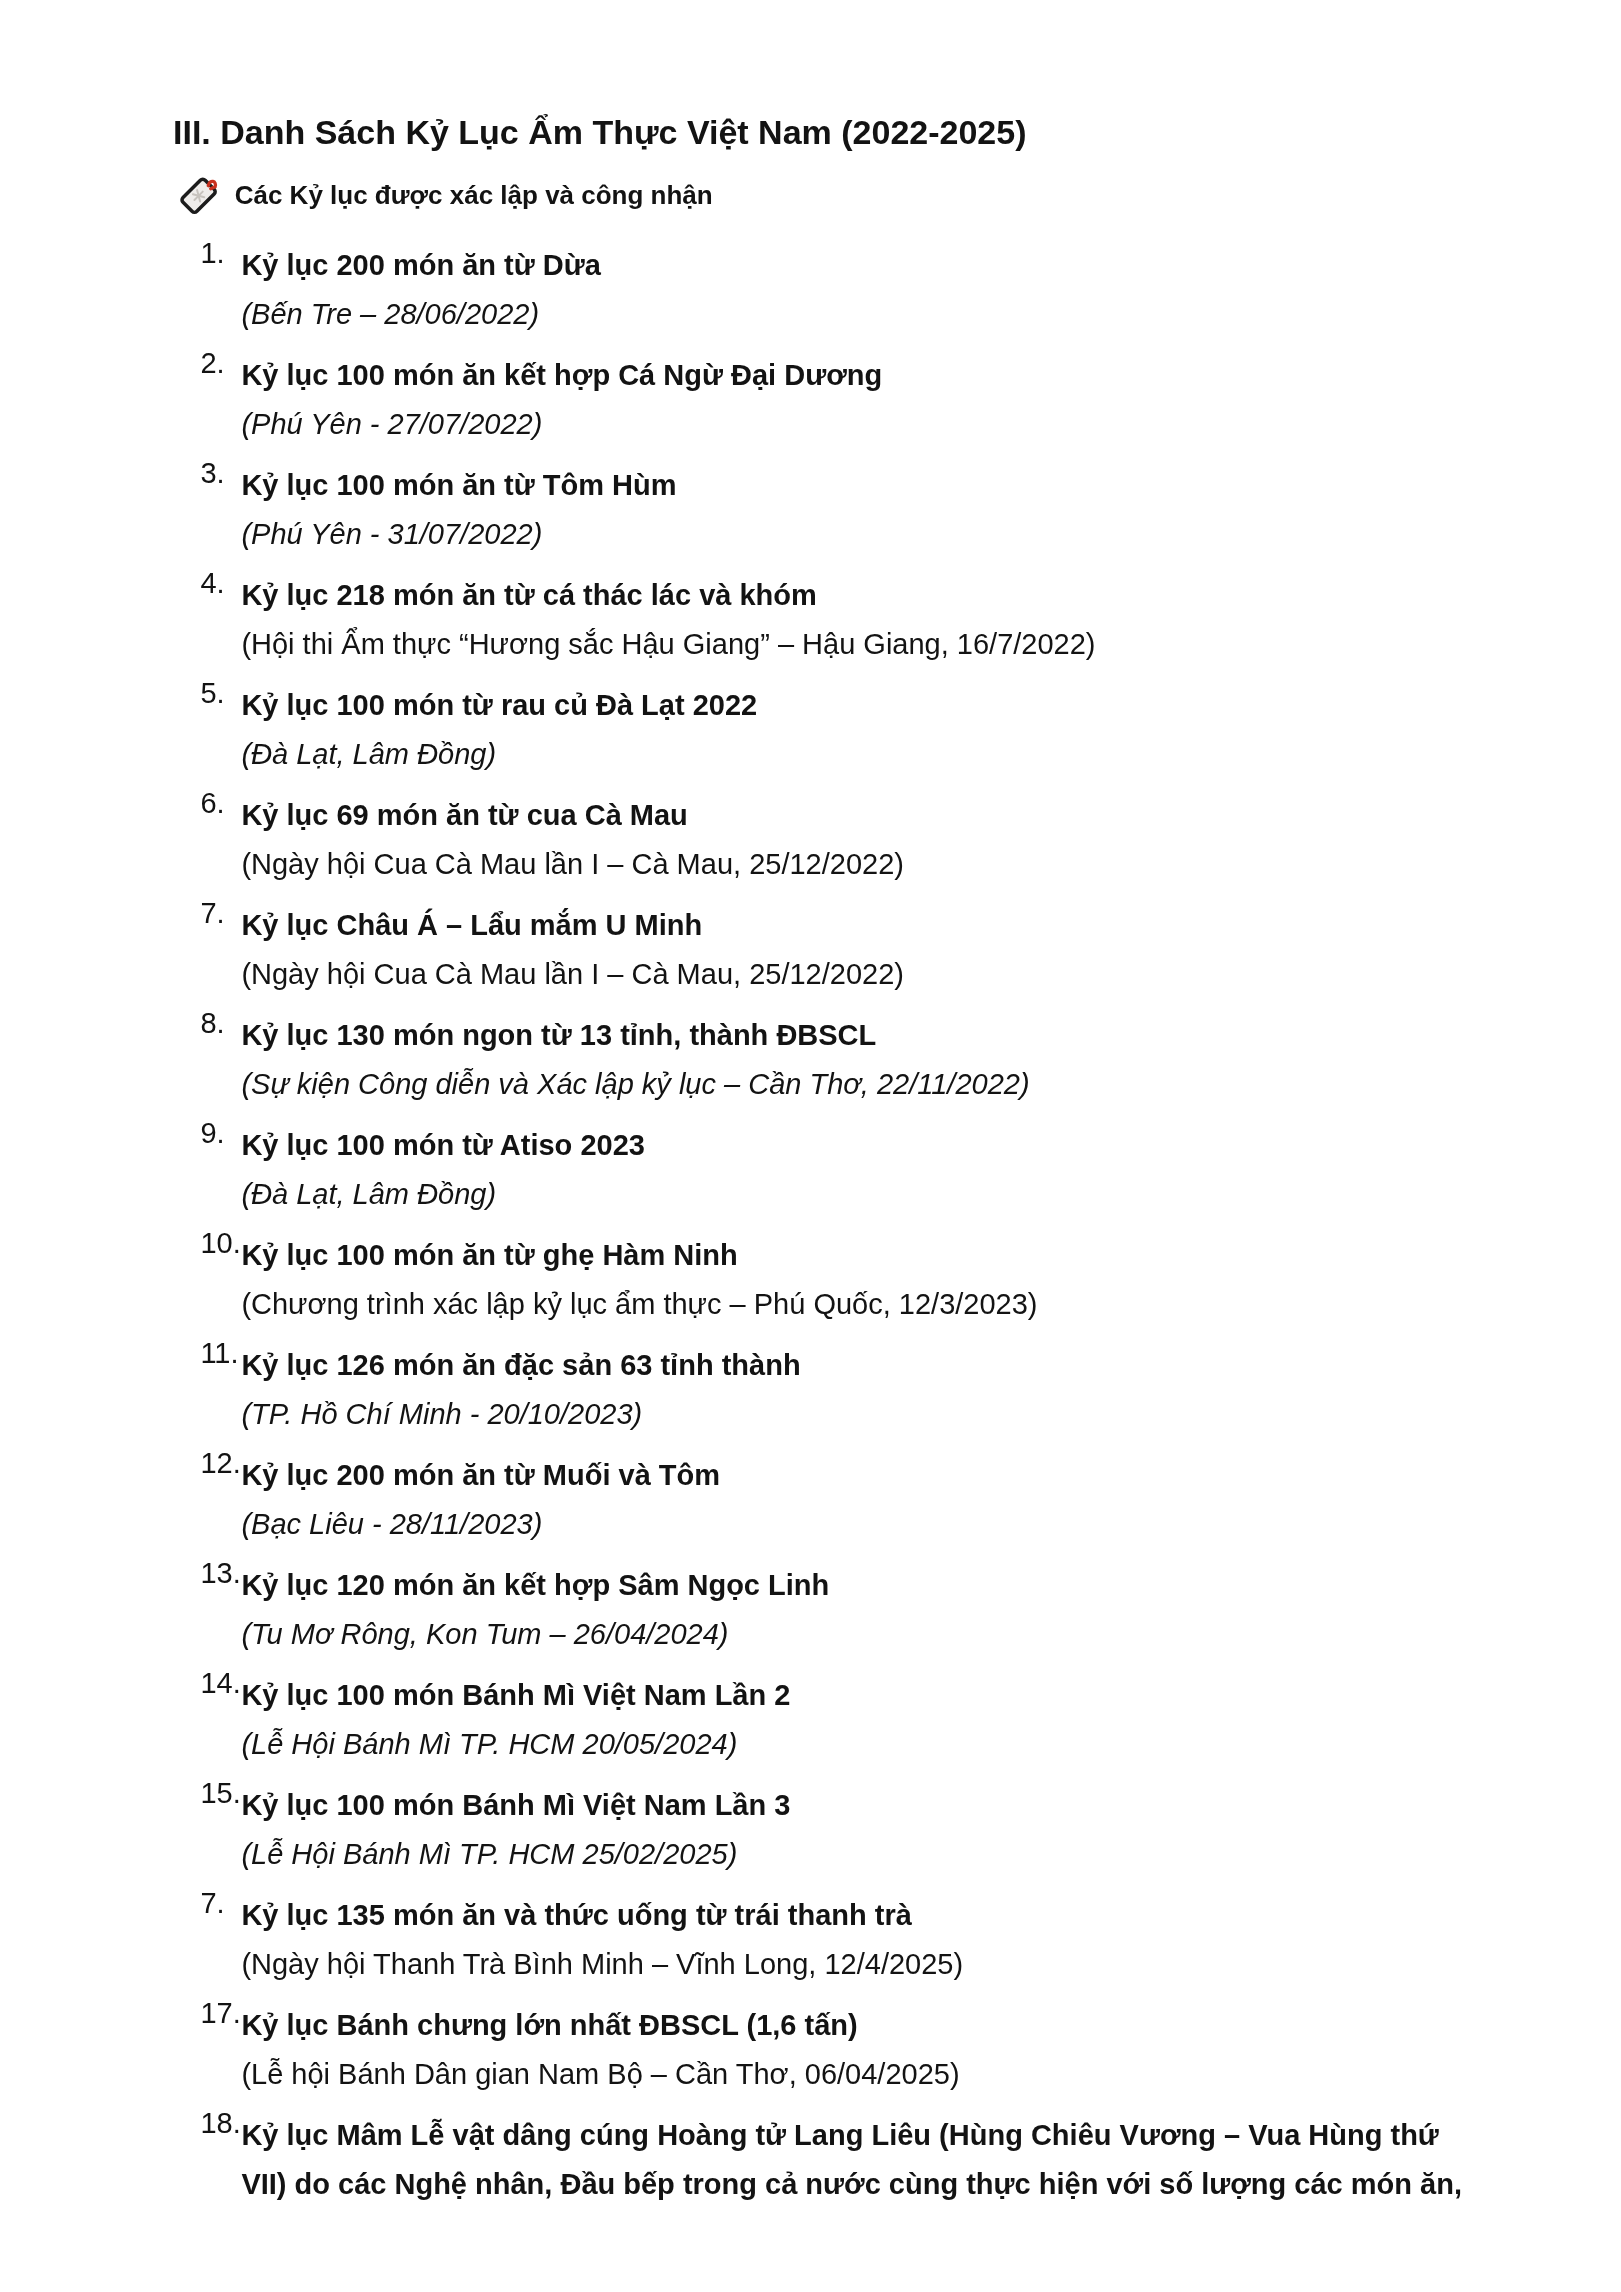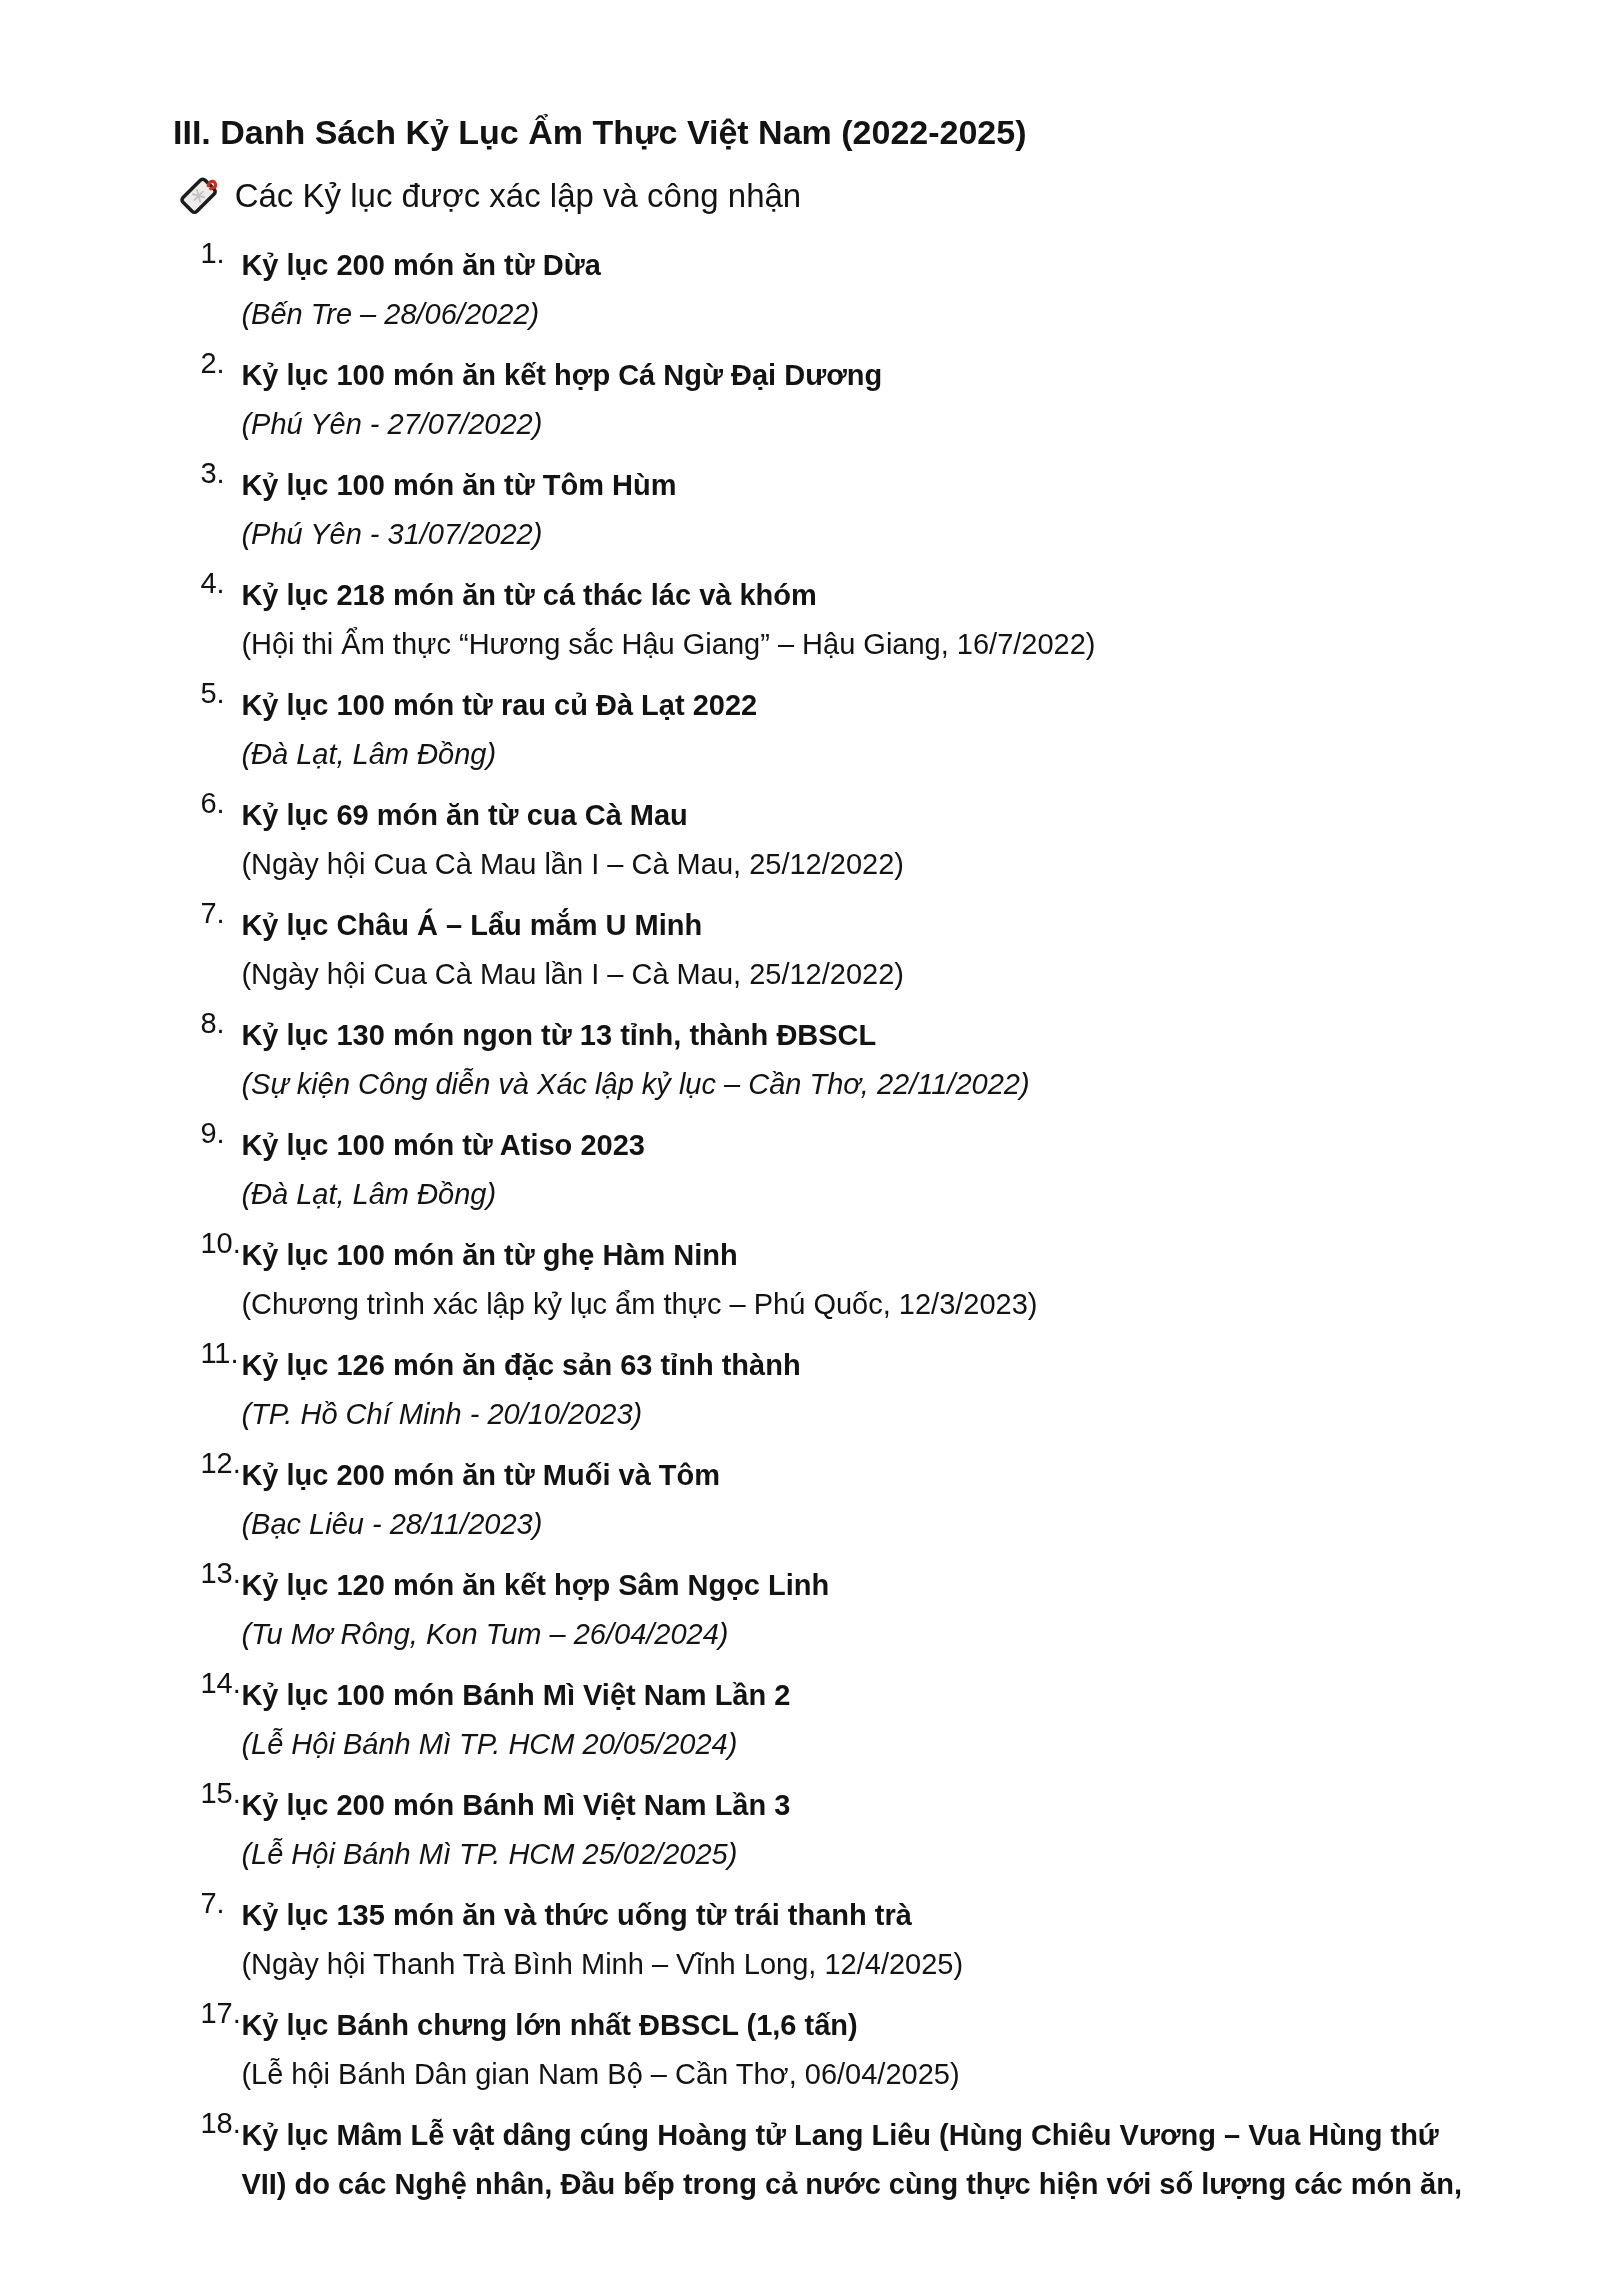--- a/index.html
+++ b/index.html
@@ -37,22 +37,22 @@
   }
   .tag-icon-wrap {
     width: 49px;
     height: 45px;
     flex: 0 0 auto;
     display: flex;
     align-items: center;
     justify-content: center;
   }
   .intro-label {
-    font-size: 33px;
-    font-weight: 400;
+    font-size: 26px;
+    font-weight: 700;
   }
   .records-list {
     list-style: none;
     margin: 0;
     padding: 0 0 0 27.4px;
   }
   .record-item {
     display: flex;
     align-items: flex-start;
     font-size: 29px;
@@ -212,21 +212,21 @@
       <span class="record-number">14.</span>
       <span class="record-content">
         <span class="record-title">Kỷ lục 100 món Bánh Mì Việt Nam Lần 2</span><br>
         <span class="record-detail italic">(Lễ Hội Bánh Mì TP. HCM 20/05/2024)</span>
       </span>
     </li>
 
     <li class="record-item">
       <span class="record-number">15.</span>
       <span class="record-content">
-        <span class="record-title">Kỷ lục 200 món Bánh Mì Việt Nam Lần 3</span><br>
+        <span class="record-title">Kỷ lục 100 món Bánh Mì Việt Nam Lần 3</span><br>
         <span class="record-detail italic">(Lễ Hội Bánh Mì TP. HCM 25/02/2025)</span>
       </span>
     </li>
 
     <li class="record-item">
       <span class="record-number">7.</span>
       <span class="record-content">
         <span class="record-title">Kỷ lục 135 món ăn và thức uống từ trái thanh trà</span><br>
         <span class="record-detail">(Ngày hội Thanh Trà Bình Minh – Vĩnh Long, 12/4/2025)</span>
       </span>

